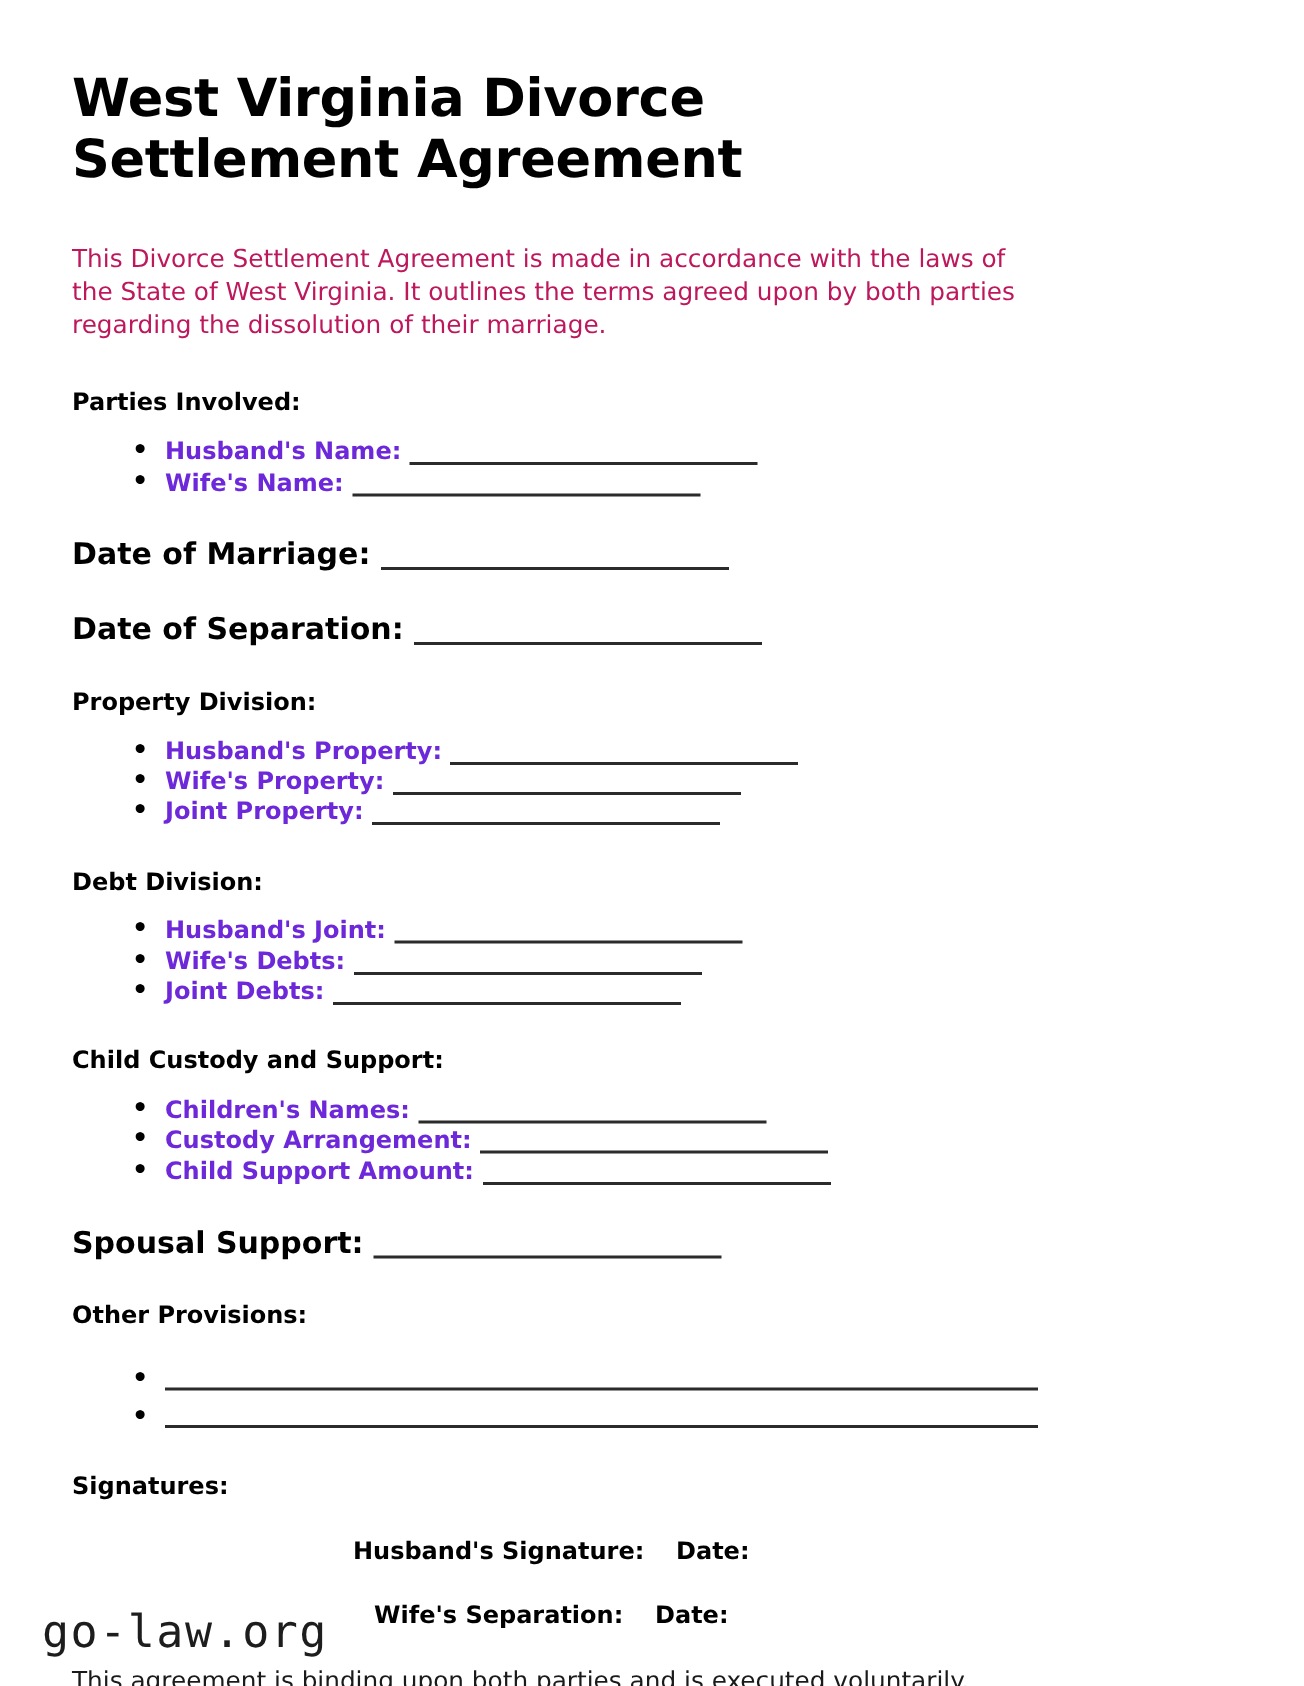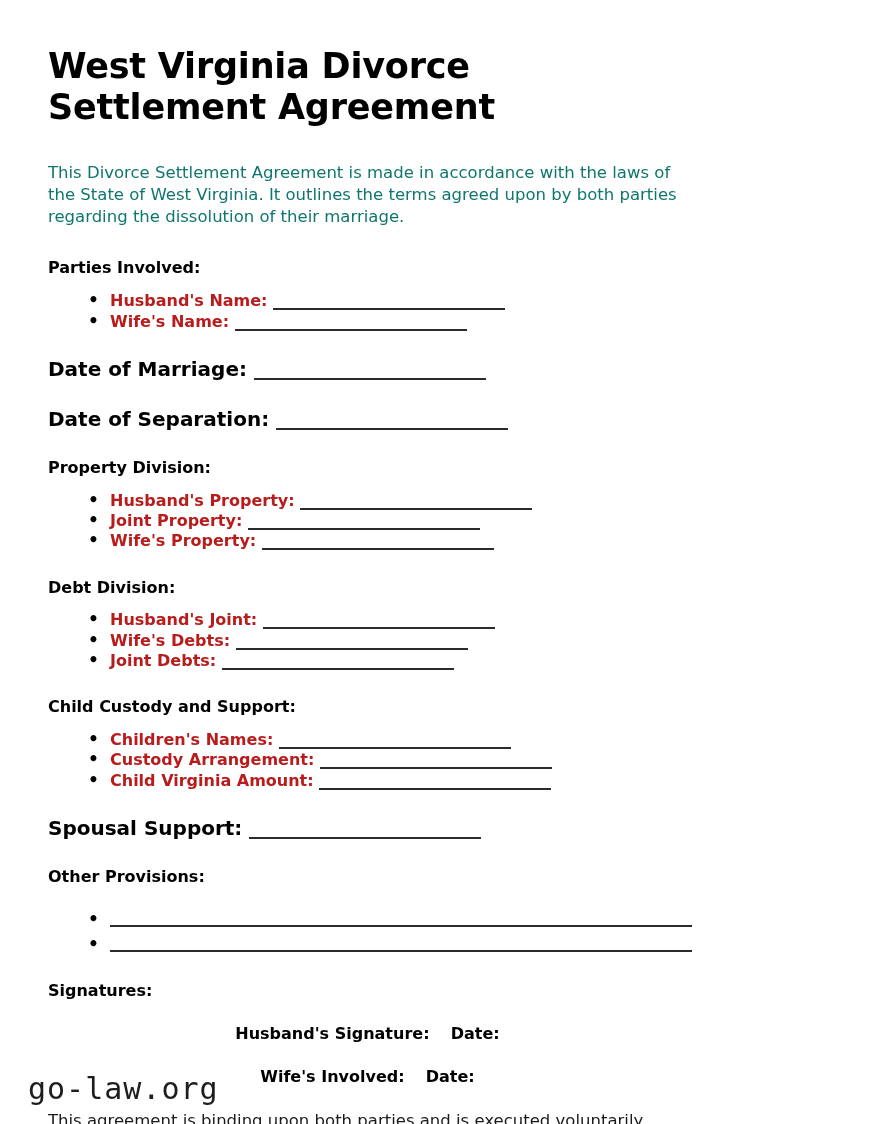--- a/index.html
+++ b/index.html
@@ -35,21 +35,21 @@
     color: #000000;
     margin-top: 10px;
     margin-bottom: 0;
     max-width: 680px;
   }
 
   
   .intro {
     font-size: 16.5px;
     line-height: 1.35;
-    color: #0f766e;
+    color: #be185d;
     margin-top: 33px;
     max-width: 762px;
     font-weight: normal;
   }
 
   .closing {
     font-size: 16.5px;
     line-height: 1.35;
     color: #1a1a1a;
     margin-top: 22px;
@@ -90,21 +90,21 @@
   ul.bullets {
     list-style: none;
     margin-top: 12px;
     margin-left: 40px;
   }
 
   ul.bullets li.bullet {
     position: relative;
     font-size: 16px;
     font-weight: bold;
-    color: #b91c1c;
+    color: #6d28d9;
     line-height: 1.27;
     padding-left: 22px;
     white-space: nowrap;
   }
 
   ul.bullets li.bullet::before {
     content: "\2022";
     position: absolute;
     left: 0;
     top: -1px;
@@ -173,27 +173,27 @@
     <span class="blank" style="width: 232px;"></span>
   </div>
 
   <div class="section-head">Property Division:</div>
   <ul class="bullets">
     <li class="bullet">
       <span>Husband's Property:</span>
       <span class="blank" style="width: 232px;"></span>
     </li>
     <li class="bullet">
+      <span>Wife's Property:</span>
+      <span class="blank" style="width: 232px;"></span>
+    </li>
+    <li class="bullet">
       <span>Joint Property:</span>
       <span class="blank" style="width: 232px;"></span>
     </li>
-    <li class="bullet">
-      <span>Wife's Property:</span>
-      <span class="blank" style="width: 232px;"></span>
-    </li>
   </ul>
 
   <div class="section-head">Debt Division:</div>
   <ul class="bullets">
     <li class="bullet">
       <span>Husband's Joint:</span>
       <span class="blank" style="width: 232px;"></span>
     </li>
     <li class="bullet">
       <span>Wife's Debts:</span>
@@ -209,21 +209,21 @@
   <ul class="bullets">
     <li class="bullet">
       <span>Children's Names:</span>
       <span class="blank" style="width: 232px;"></span>
     </li>
     <li class="bullet">
       <span>Custody Arrangement:</span>
       <span class="blank" style="width: 232px;"></span>
     </li>
     <li class="bullet">
-      <span>Child Virginia Amount:</span>
+      <span>Child Support Amount:</span>
       <span class="blank" style="width: 232px;"></span>
     </li>
   </ul>
 
   <div class="field-row">
     <span>Spousal Support:</span>
     <span class="blank" style="width: 232px;"></span>
   </div>
 
   <div class="section-head">Other Provisions:</div>
@@ -242,21 +242,21 @@
 
   <div class="sig-row">
     <span>Husband's Signature:</span>
     <span class="blank" style="width: 228px;"></span>
     <span class="gap"></span>
     <span>Date:</span>
     <span class="blank" style="width: 288px;"></span>
   </div>
 
   <div class="sig-row">
-    <span>Wife's Involved:</span>
+    <span>Wife's Separation:</span>
     <span class="blank" style="width: 228px;"></span>
     <span class="gap"></span>
     <span>Date:</span>
     <span class="blank" style="width: 282px;"></span>
   </div>
 
   <p class="closing">This agreement is binding upon both parties and is executed voluntarily.</p>
 
 </div>
 

